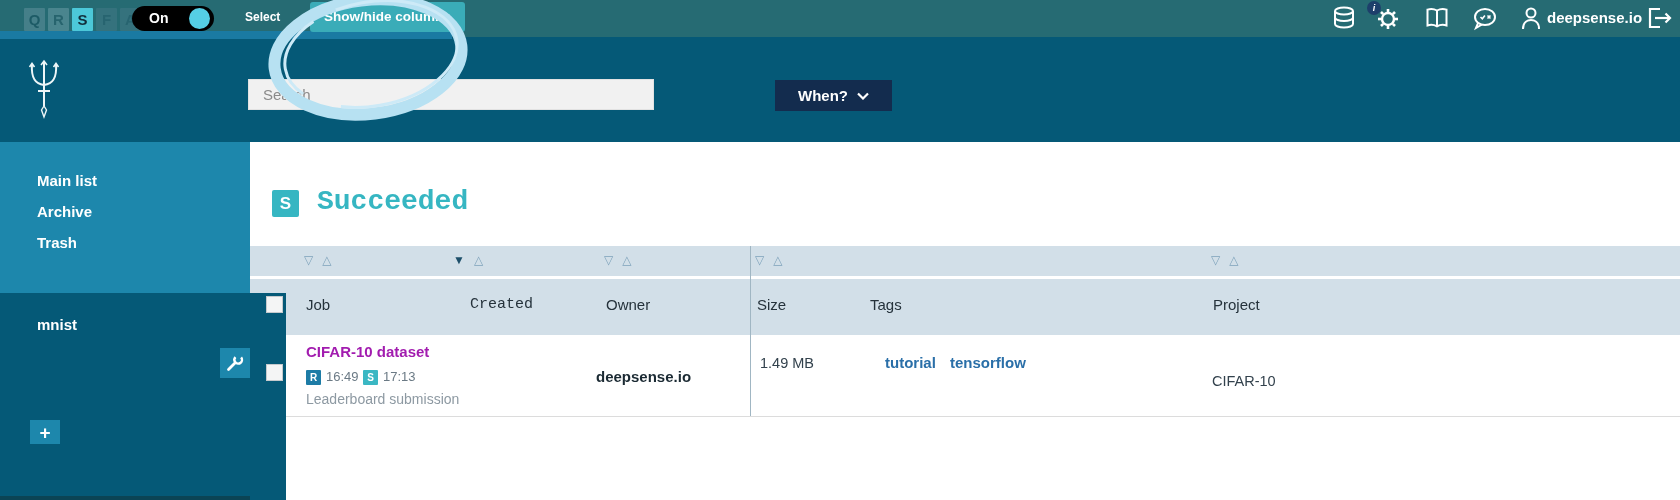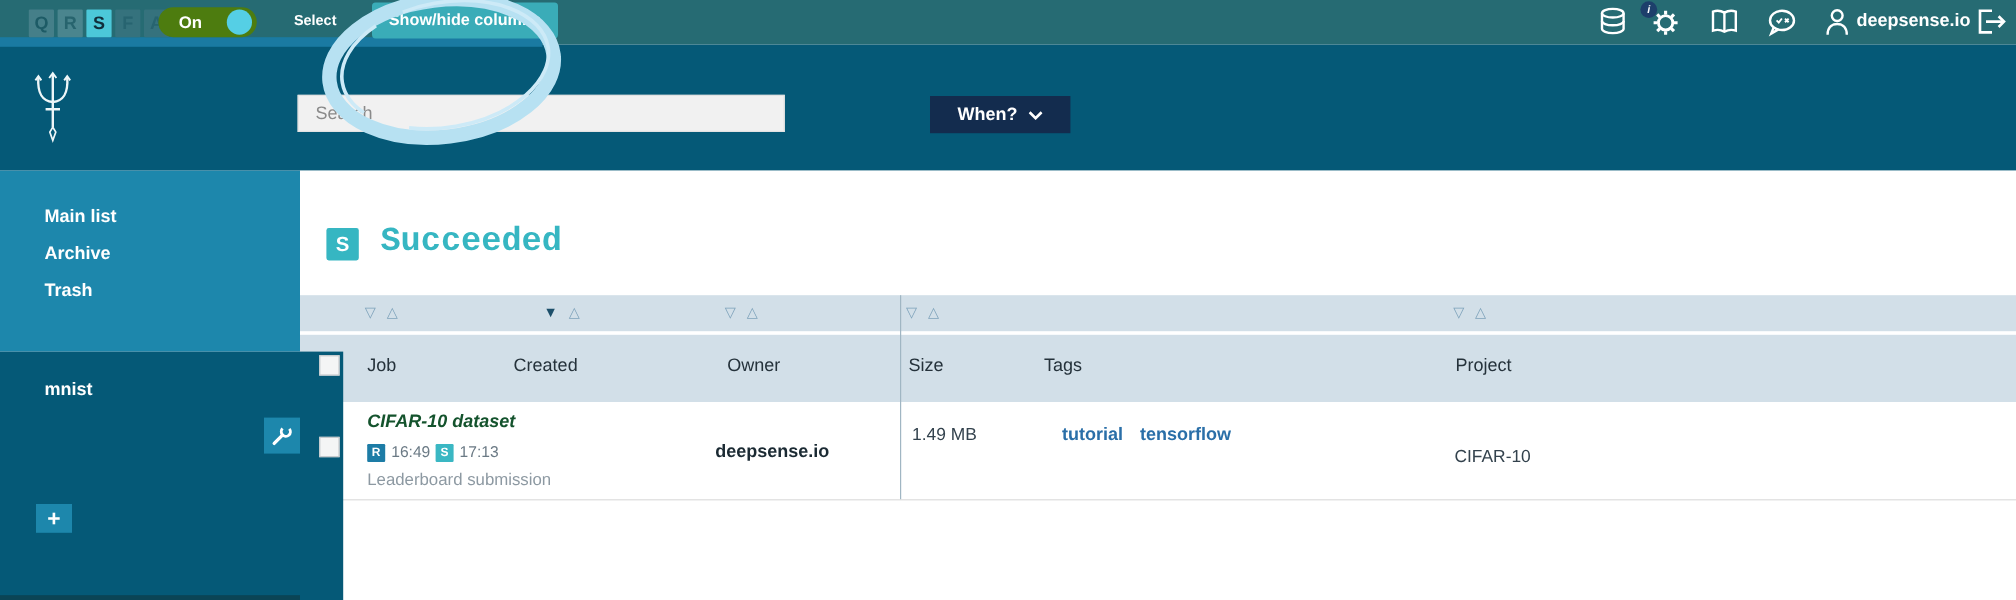--- a/index.html
+++ b/index.html
@@ -15,21 +15,21 @@
   .topbar { left:0; top:0; width:1680px; height:37px; background:#266b73; z-index:5; }
   .topbar-substrip { left:0; top:31px; width:452px; height:8px; background:#1a7aa2; z-index:6; }
   .filter-badges { left:24px; top:8px; display:flex; gap:3px; z-index:8; }
   .fbadge { width:21px; height:23px; border-radius:1px; font-size:15px; font-weight:bold;
             display:flex; align-items:center; justify-content:center; }
   .fb-dim    { background:#457f89; color:#1d5b66; }
   .fb-dim2   { background:#4a858e; color:#27646e; }
   .fb-active { background:#4cc8d9; color:#112f3c; }
   .fb-faded  { background:#35727d; color:#276470; }
   .toggle-pill { left:132px; top:6px; width:82px; height:25px; border-radius:13px;
-                 background:#4d7c0f; z-index:8; }
+                 background:#000000; z-index:8; }
   .toggle-label { position:absolute; left:17px; top:4px; color:#fff; font-size:14px; font-weight:bold; }
   .toggle-knob { position:absolute; right:4px; top:2px; width:21px; height:21px; border-radius:50%;
                  background:#55cfe5; }
   .select-label { left:245px; top:10px; color:#fff; font-size:12px; font-weight:bold; z-index:8; }
   .show-hide-btn { left:310px; top:2px; height:30px; line-height:30px; padding:0 14px;
                    background:#3aacb8; border-radius:3px; color:#fff; font-size:13.5px;
                    font-weight:bold; z-index:9; }
   .tb-icon { top:4px; width:28px; height:28px; z-index:8; }
   .tb-icon svg { width:100%; height:100%; }
   .info-badge { left:1367px; top:1px; width:14px; height:14px; border-radius:50%;
@@ -80,21 +80,21 @@
   .sort-pair .arr { display:inline-block; }
   .arr-down::before { content:"▽"; }
   .arr-up::before   { content:"△"; margin-left:9px; }
   .arr-down-filled::before { content:"▼"; }
   .arr-down-filled { color:#1d4f6a; }
   .col-label { position:absolute; top:296px; font-size:15px; font-weight:500; color:#25323b; z-index:5; }
   .checkbox { position:absolute; width:17px; height:17px; background:#f4f5f5;
               border:1px solid #c6cacd; z-index:5; }
   .row-bottom-border { left:250px; top:416px; width:1430px; height:1px; background:#dcdcdc; }
 
-  .job-link { left:306px; top:343px; color:#14532d; font-size:15px; font-weight:bold; z-index:5;font-style:italic; }
+  .job-link { left:306px; top:343px; color:#a21caf; font-size:15px; font-weight:bold; z-index:5; }
   .mini-badge { position:absolute; top:370px; width:15px; height:15px; border-radius:1px;
                 color:#fff; font-size:10px; font-weight:bold; display:flex; align-items:center;
                 justify-content:center; z-index:5; }
   .mb-running { left:306px; background:#1d7ca6; }
   .mb-succeeded { left:363px; background:#3ab7c3; }
   .mini-time { position:absolute; top:369px; font-size:13px; color:#6b7a85; z-index:5; }
   .job-desc { left:306px; top:391px; font-size:14px; color:#8d99a2; z-index:5; }
   .owner-cell { left:596px; top:368px; font-size:15px; font-weight:bold; color:#1b2a33; z-index:5; }
   .size-cell { left:760px; top:355px; font-size:14.5px; color:#33424d; z-index:5; }
   .tag { position:absolute; top:354px; font-size:15px; font-weight:600; color:#2a6fa8; z-index:5; }
@@ -238,21 +238,21 @@
 </div>
 <div class="sort-pair" style="left:755px;">
   <span class="arr arr-down"></span><span class="arr arr-up"></span>
 </div>
 <div class="sort-pair" style="left:1211px;">
   <span class="arr arr-down"></span><span class="arr arr-up"></span>
 </div>
 
 <div class="checkbox" style="left:266px; top:296px;"></div>
 <div class="col-label" style="left:306px;">Job</div>
-<div class="col-label" style="left:428px;">Created</div>
+<div class="col-label" style="left:470px;font-family:Liberation Mono, monospace;">Created</div>
 <div class="col-label" style="left:606px;">Owner</div>
 <div class="col-label" style="left:757px;">Size</div>
 <div class="col-label" style="left:870px;">Tags</div>
 <div class="col-label" style="left:1213px;">Project</div>
 
 <div class="checkbox" style="left:266px; top:364px;"></div>
 <div class="abs job-link">CIFAR-10 dataset</div>
 <div class="mini-badge mb-running">R</div>
 <div class="mini-time" style="left:326px;">16:49</div>
 <div class="mini-badge mb-succeeded">S</div>

